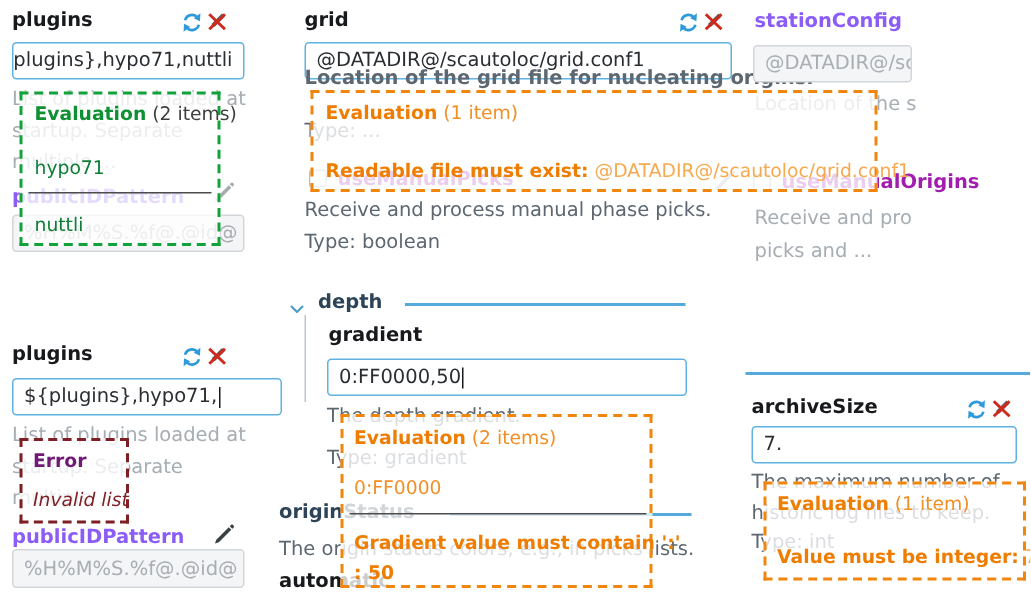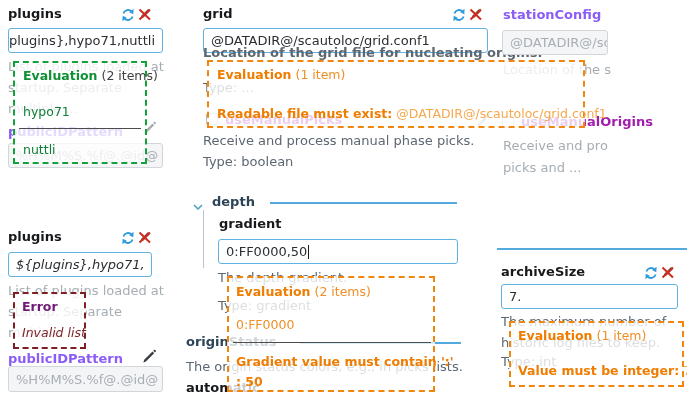--- a/index.html
+++ b/index.html
@@ -93,21 +93,21 @@
         <path d="M12.6 9.5A4.8 4.8 0 0 1 4.4 11.4" fill="none" stroke="#2f9adb" stroke-width="1.8"></path>
         <polygon points="2.4,14.2 2.7,8.8 6.8,10.8" fill="#2f9adb"></polygon>
       </svg>
   </span>
   <span class="icon" style="left:137px; top:229px;">
     <svg viewBox="0 0 16 16">
         <path d="M6.5 11.5l-3 1 1-3 6.5-6.5 2 2z" fill="#55595e"></path>
         <path d="M2.5 3.5l10.5 10M13 3.5l-10.5 10" stroke="#cf2a1b" stroke-width="2" fill="none"></path>
       </svg>
   </span>
-  <div class="inp" style="left:8px; top:252px; width:144px;font-style:italic;">
+  <div class="inp" style="left:8px; top:252px; width:180px;">
     <span>${plugins},hypo71,</span>
       <span class="caret"></span>
   </div>
   <div class="abs desc lt" style="left:8px; top:281px;">List of plugins loaded at</div>
   <div class="abs desc lt" style="left:8px; top:302px;">startup. Separate</div>
   <div class="abs desc lt" style="left:8px; top:323px;">multiple ...</div>
   <div class="abs lbl dis" style="left:8px; top:351px;">publicIDPattern</div>
   <span class="icon pencil-dark" style="left:141px; top:347px;">
     <svg viewBox="0 0 16 16">
         <path d="M3.2 12.8l-0.9 2.6 2.6-0.9 8.3-8.3-1.7-1.7zM12.2 3.8l1.7 1.7 0.9-0.9c0.3-0.3 0.3-0.8 0-1.1l-0.6-0.6c-0.3-0.3-0.8-0.3-1.1 0z" fill="currentColor"></path>

